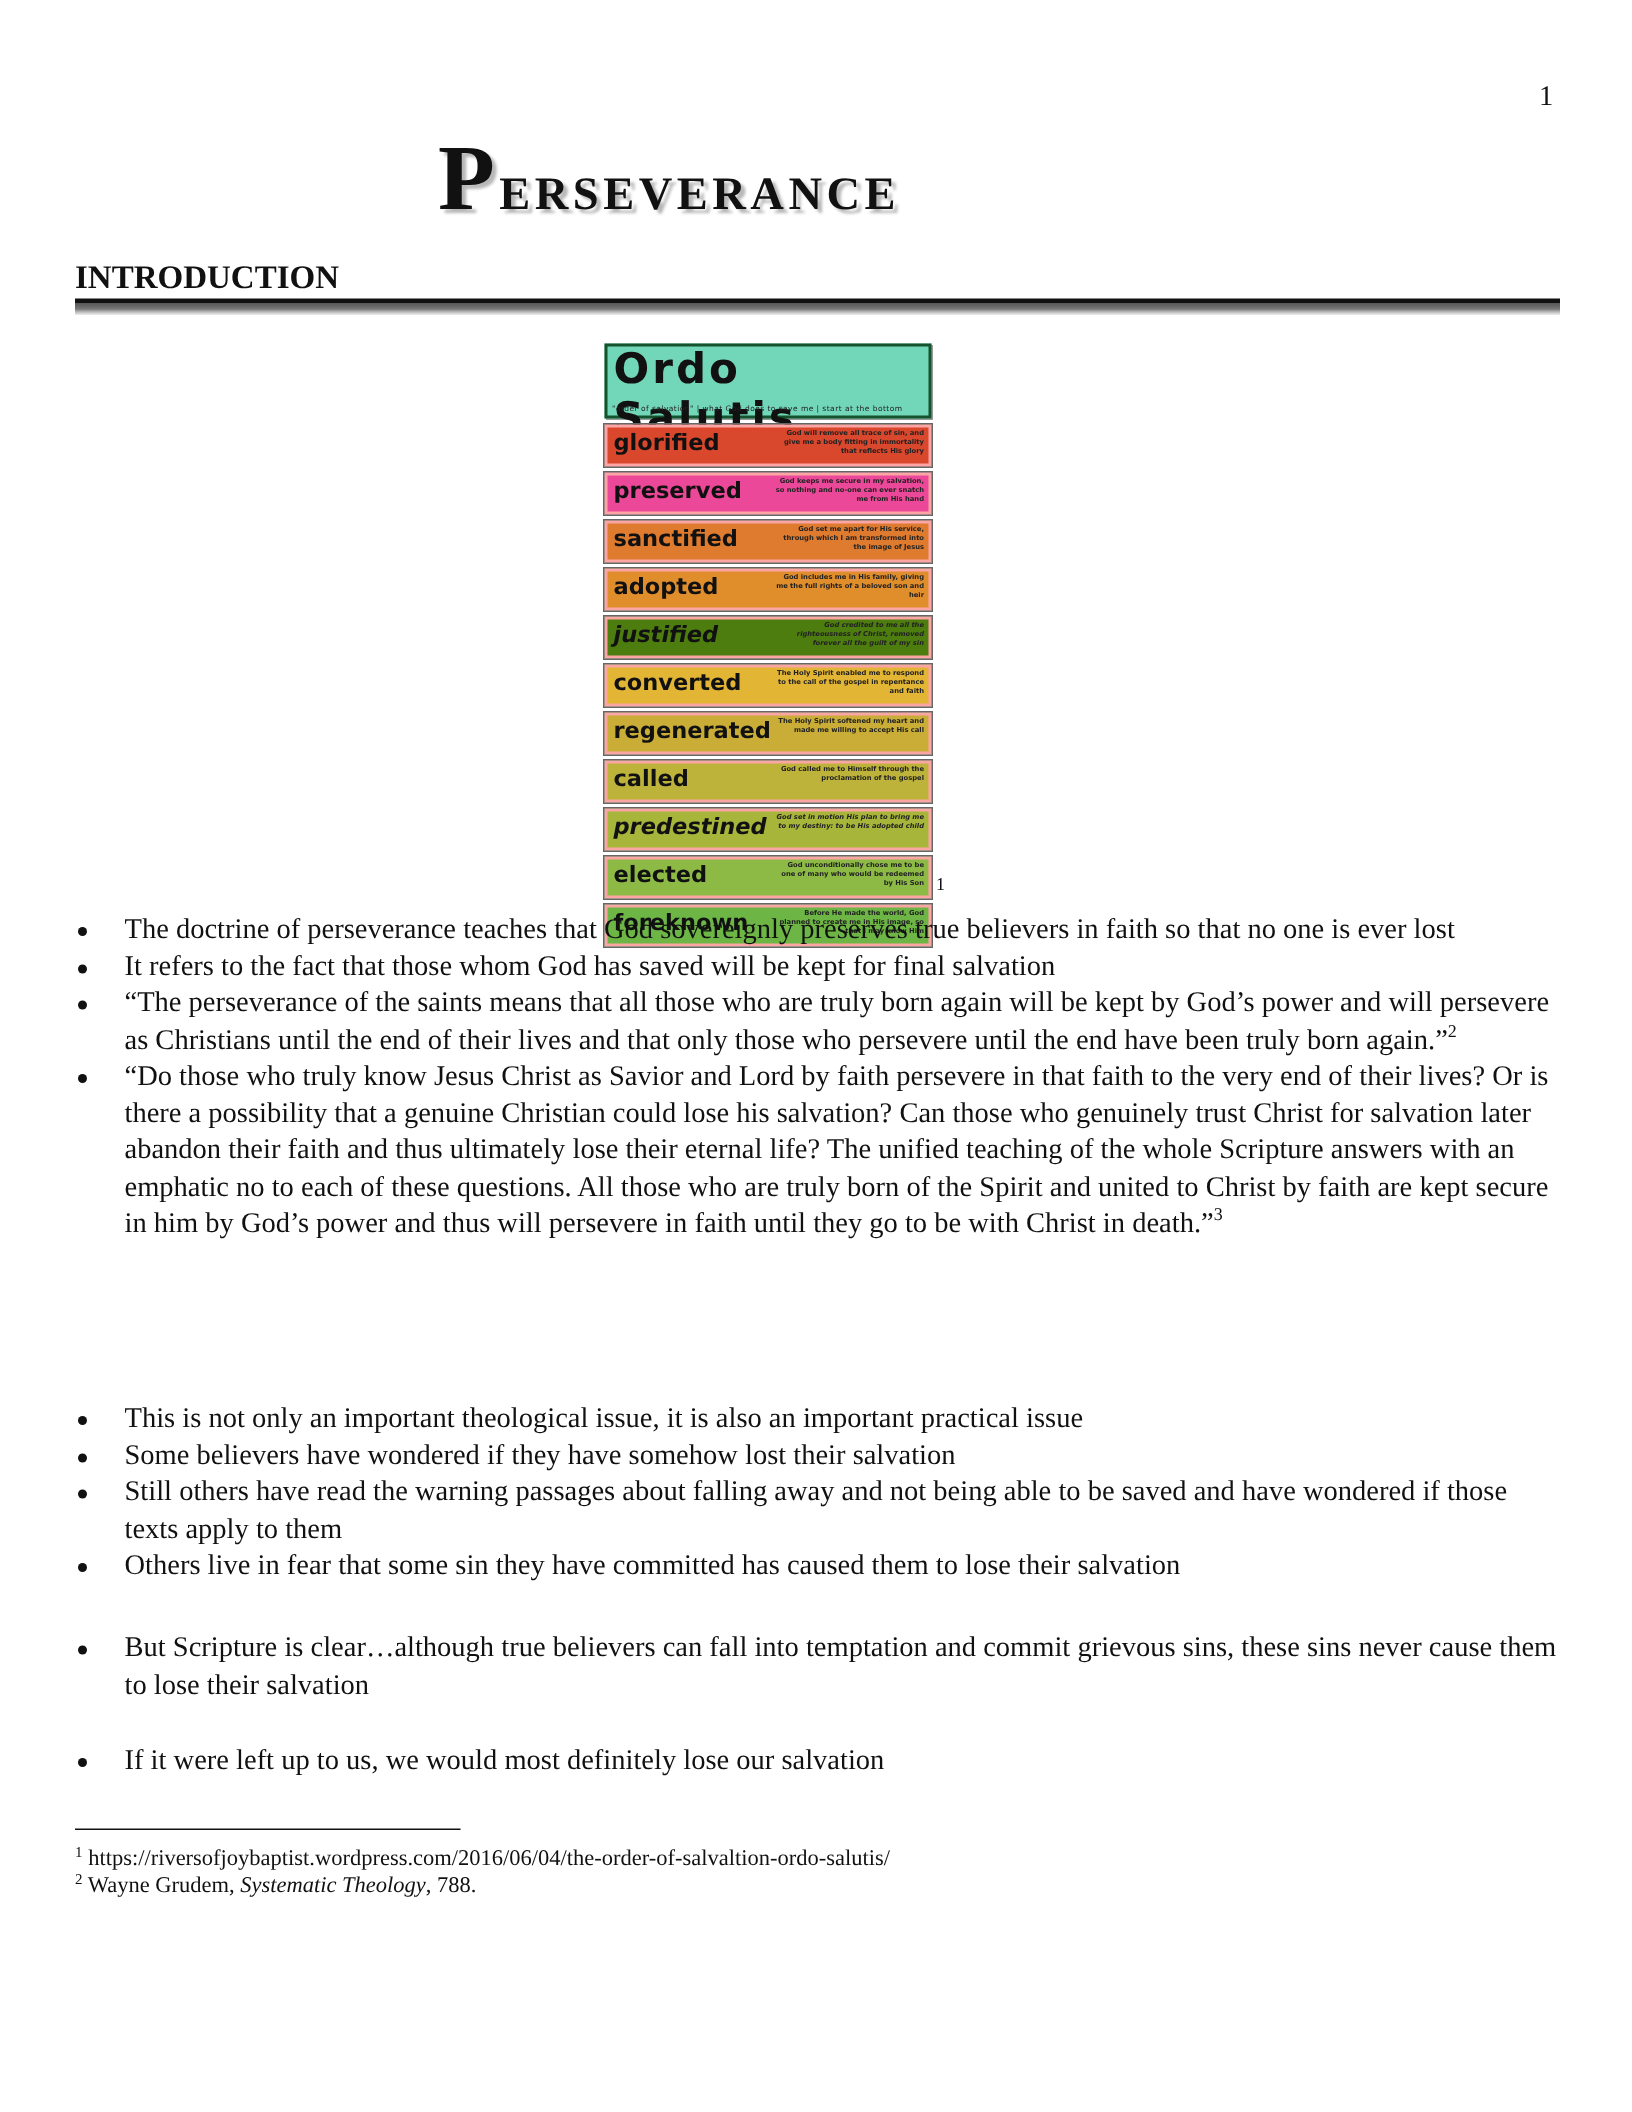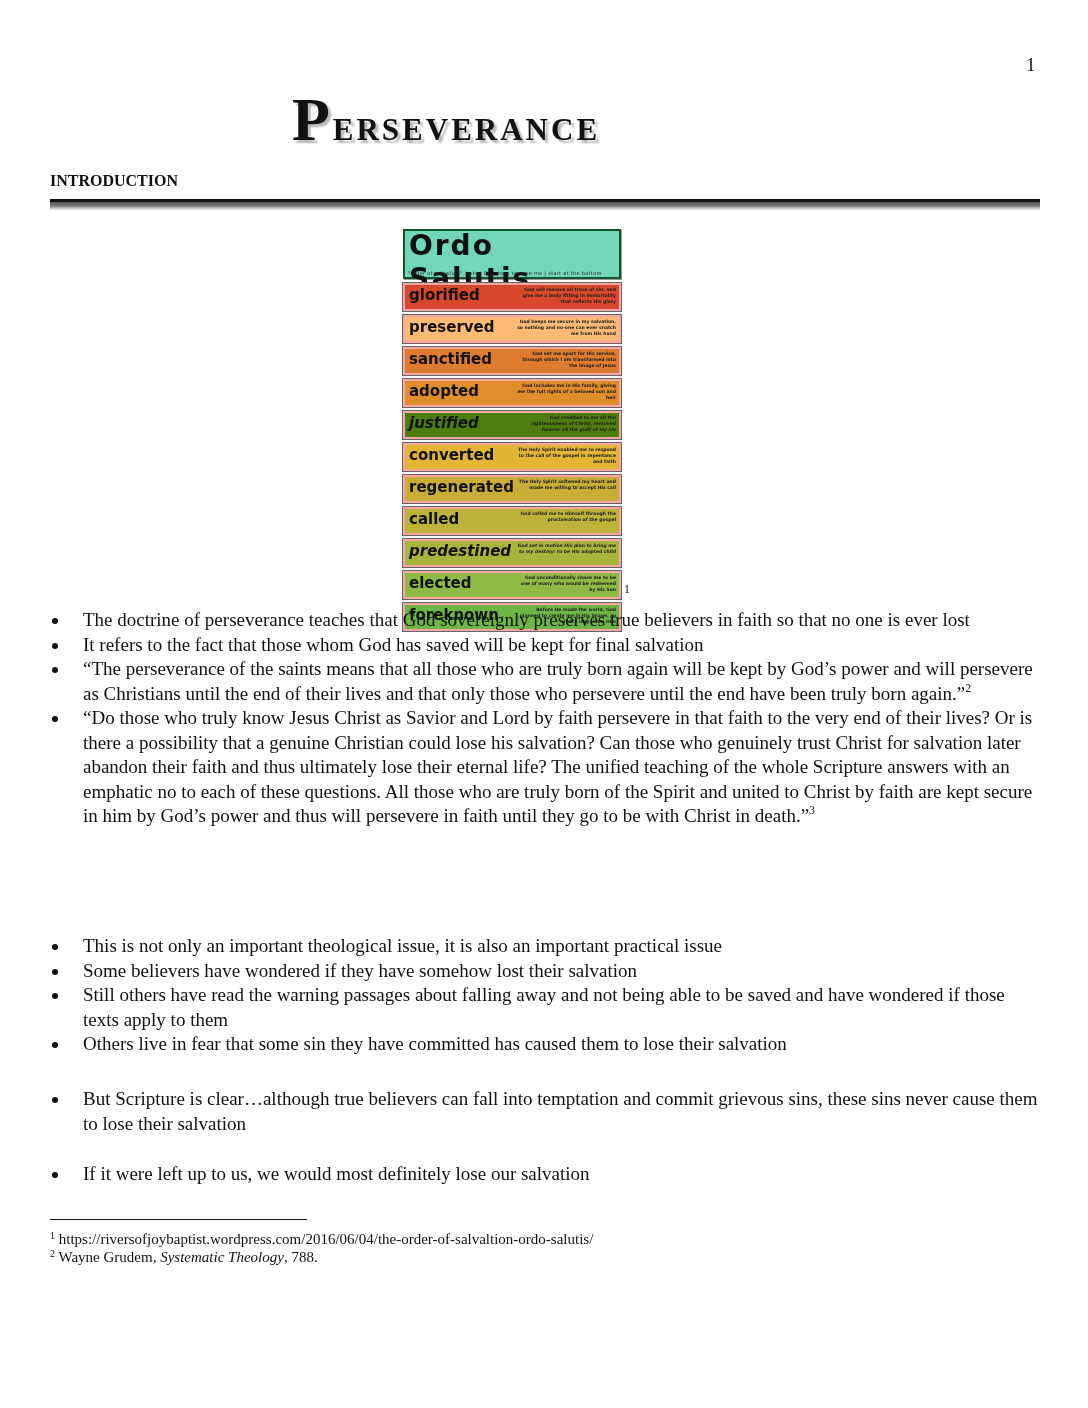--- a/index.html
+++ b/index.html
@@ -10,21 +10,21 @@
     .page-number {
       position: absolute; top: 54px; left: 1026px; font-size: 19px;
     }
     .title {
       position: absolute; top: 84px; left: 0; width: 892px; text-align: center;
       font-weight: bold; font-size: 44px; letter-spacing: 3px;
       font-variant: small-caps; text-shadow: 3px 3px 2px #b8b8b8;
     }
     .title .first { font-size: 62px; }
     .section-heading {
-      position: absolute; top: 172px; left: 50px; font-weight: bold; font-size: 16px;
+      position: absolute; top: 172px; left: 50px; font-weight: bold; font-size: 22px;
     }
     .section-rule {
       position: absolute; top: 199px; left: 50px; width: 990px; height: 11px;
       background: linear-gradient(#111 0px, #111 3px, #555 3px, #777 7px, #bbb 9px, #eee 11px);
     }
 
     
     .ordo {
       position: absolute; top: 229px; left: 403px; width: 218px;
     }
@@ -95,21 +95,21 @@
 <div class="ordo">
   <div class="ordo-header">
     <div class="ordo-title">Ordo Salutis</div>
     <div class="ordo-caption">"order of salvation" | what God does to save me | start at the bottom</div>
   </div>
   <div id="ordo-rows">
       <div class="ordo-row" style="background: rgb(217, 71, 44);">
         <span class="label">glorified</span>
         <span class="desc">God will remove all trace of sin, and give me a body fitting in immortality that reflects His glory</span>
       </div>
-      <div class="ordo-row" style="background: #fdba74;">
+      <div class="ordo-row" style="background: #ec4899;">
         <span class="label">preserved</span>
         <span class="desc">God keeps me secure in my salvation, so nothing and no-one can ever snatch me from His hand</span>
       </div>
       <div class="ordo-row" style="background: rgb(222, 123, 46);">
         <span class="label">sanctified</span>
         <span class="desc">God set me apart for His service, through which I am transformed into the image of Jesus</span>
       </div>
       <div class="ordo-row" style="background: rgb(224, 141, 44);">
         <span class="label">adopted</span>
         <span class="desc">God includes me in His family, giving me the full rights of a beloved son and heir</span>

